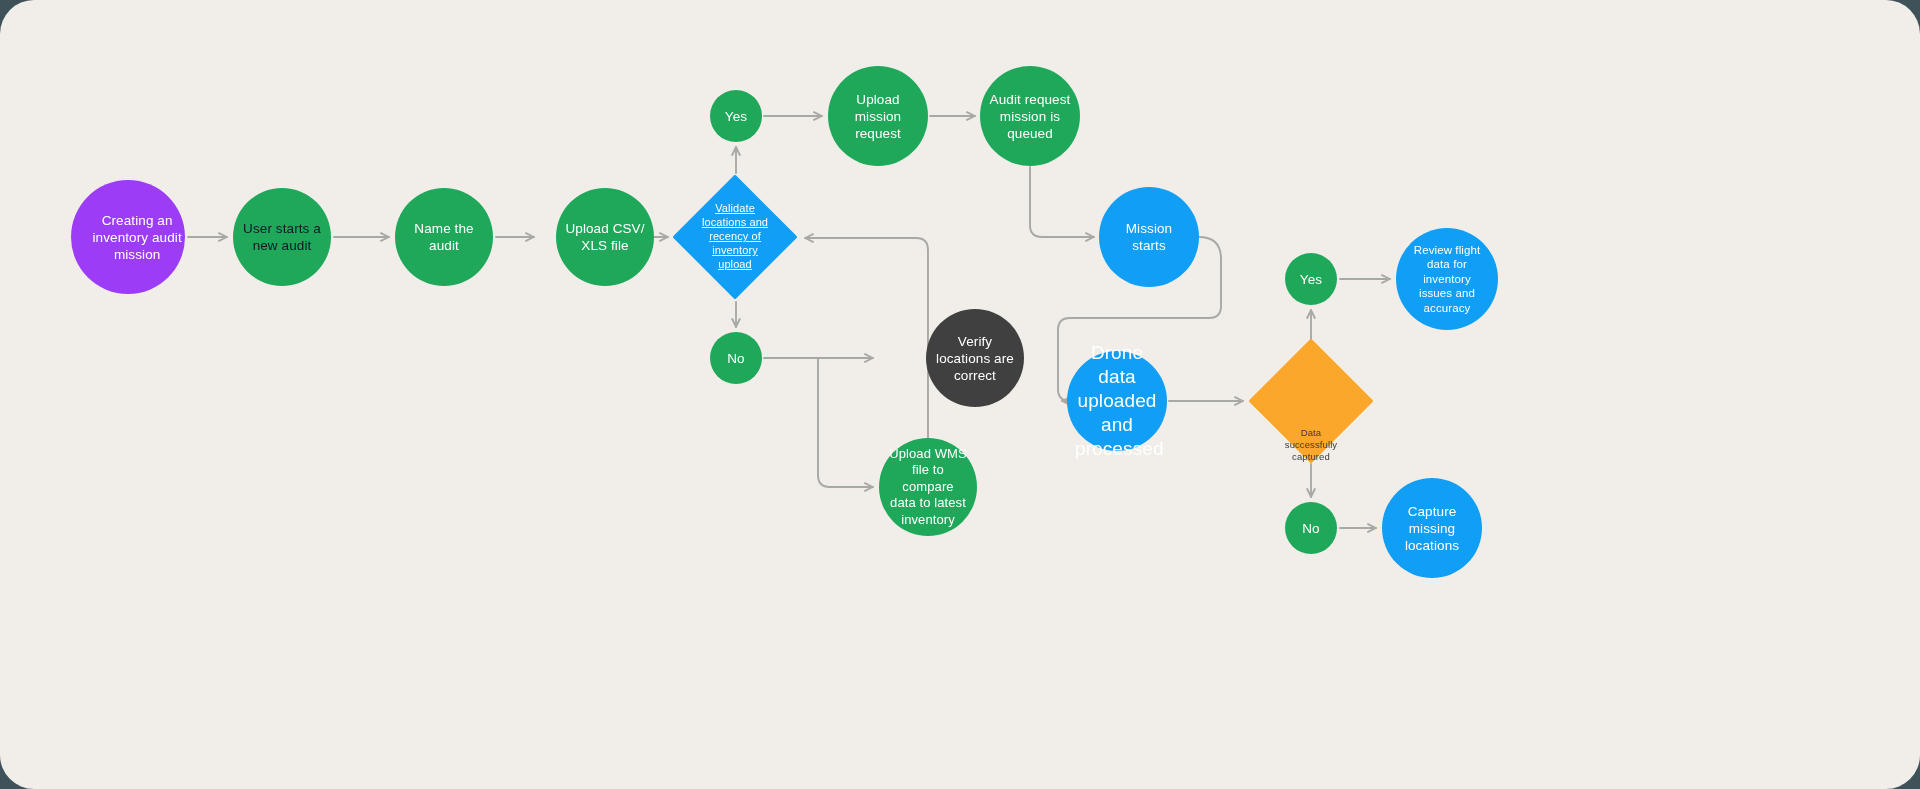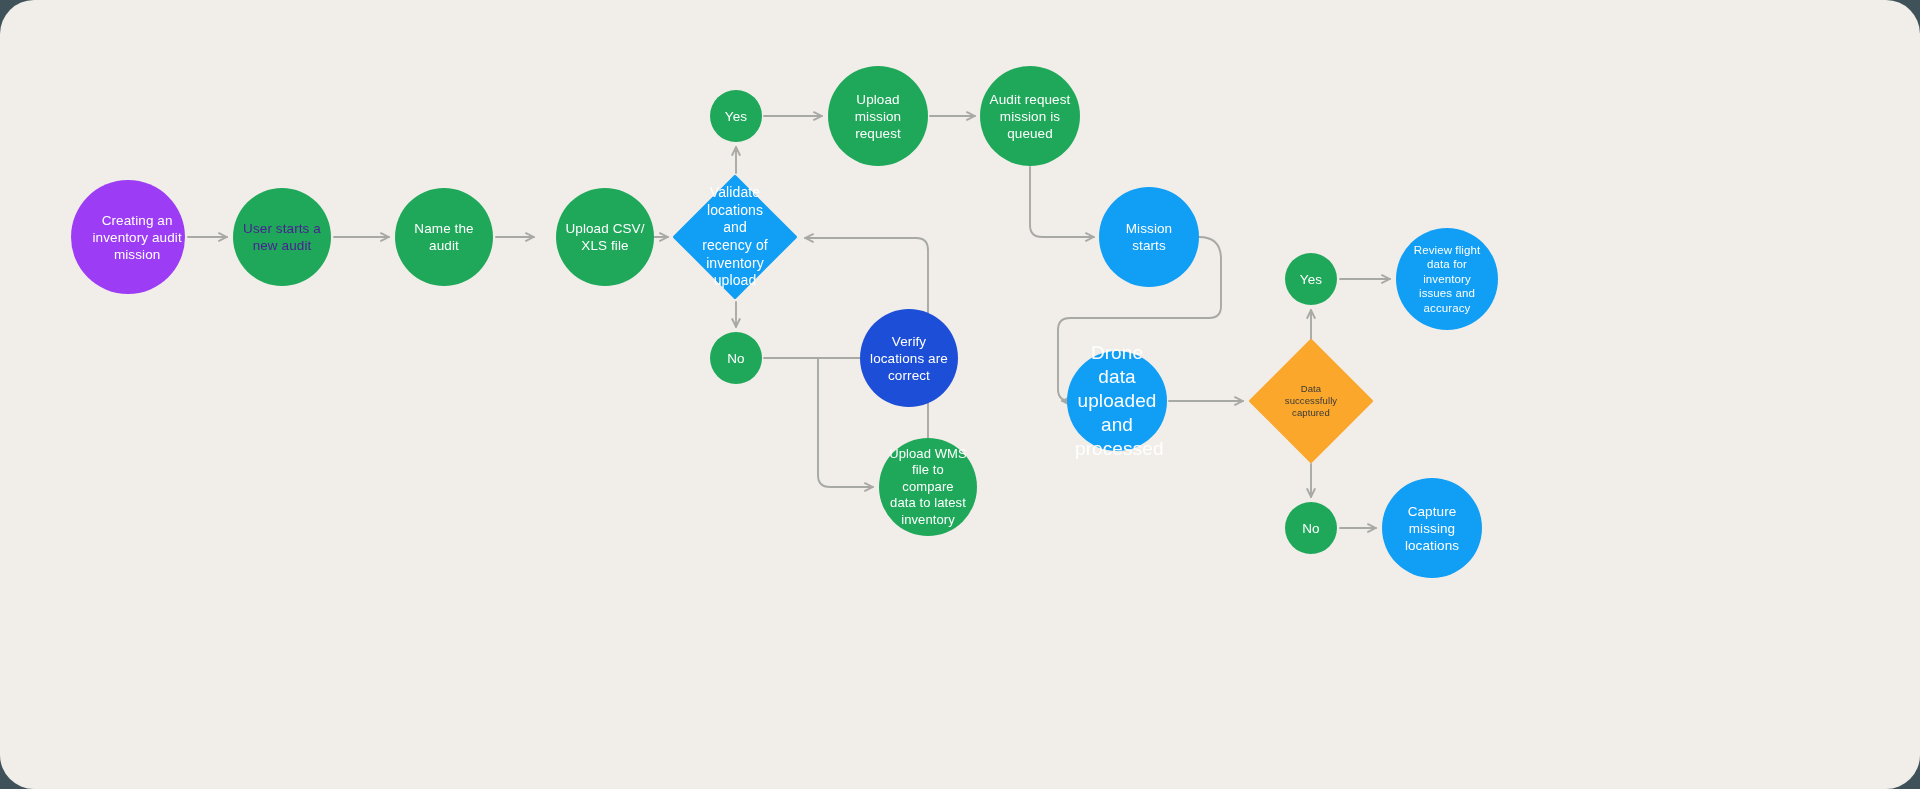--- a/index.html
+++ b/index.html
@@ -110,33 +110,33 @@
       <path d="M1340,279 L1390,279" marker-end="url(#arw)"></path>
 
       <path d="M1340,528 L1376,528" marker-end="url(#arw)"></path>
     </g>
   </svg>
 <div class="node circle" style="left: 71px; top: 180px; width: 114px; height: 114px; font-size: 13.5px; color: rgb(255, 255, 255); background: rgb(157, 60, 245); justify-content: flex-end;">
       <span class="lbl">Creating an
 inventory audit
 mission</span>
     </div>
-    <div class="node circle" style="left: 233px; top: 188px; width: 98px; height: 98px; font-size: 13.5px; color: #4c1d95; background: rgb(31, 168, 90);">
+    <div class="node circle" style="left: 233px; top: 188px; width: 98px; height: 98px; font-size: 13.5px; color: #0f172a; background: rgb(31, 168, 90);">
       <span class="lbl">User starts a
 new audit</span>
     </div>
     <div class="node circle" style="left: 395px; top: 188px; width: 98px; height: 98px; font-size: 13.5px; color: rgb(255, 255, 255); background: rgb(31, 168, 90); justify-content: center;">
       <span class="lbl">Name the
 audit</span>
     </div>
     <div class="node circle" style="left: 556px; top: 188px; width: 98px; height: 98px; font-size: 13.5px; color: rgb(255, 255, 255); background: rgb(31, 168, 90);">
       <span class="lbl">Upload CSV/
 XLS file</span>
     </div>
-    <div class="node diamond" style="left: 673px; top: 175px; width: 124px; height: 124px; font-size: 14px; color: rgb(255, 255, 255);">
+    <div class="node diamond" style="left: 673px; top: 175px; width: 124px; height: 124px; font-size: 11px; color: rgb(255, 255, 255); text-decoration: underline;">
       <svg class="dia-shape" viewBox="0 0 100 100" preserveAspectRatio="none">
         <path d="M50,1 L99,50 L50,99 L1,50 Z" fill="#119ef5" stroke="#119ef5" stroke-width="2" stroke-linejoin="round"></path>
       </svg>
       <span class="lbl">Validate
 locations and
 recency of
 inventory
 upload</span>
     </div>
     <div class="node circle" style="left: 710px; top: 90px; width: 52px; height: 52px; font-size: 13.5px; color: rgb(255, 255, 255); background: rgb(31, 168, 90);">
@@ -148,41 +148,41 @@
     <div class="node circle" style="left: 828px; top: 66px; width: 100px; height: 100px; font-size: 13.5px; color: rgb(255, 255, 255); background: rgb(31, 168, 90);">
       <span class="lbl">Upload
 mission
 request</span>
     </div>
     <div class="node circle" style="left: 980px; top: 66px; width: 100px; height: 100px; font-size: 13.5px; color: rgb(255, 255, 255); background: rgb(31, 168, 90);">
       <span class="lbl">Audit request
 mission is
 queued</span>
     </div>
-    <div class="node circle" style="left: 860px; top: 309px; width: 98px; height: 98px; font-size: 13.5px; color: rgb(255, 255, 255); background: #1d4ed8;">
+    <div class="node circle" style="left: 926px; top: 309px; width: 98px; height: 98px; font-size: 13.5px; color: rgb(255, 255, 255); background: #404040;">
       <span class="lbl">Verify
 locations are
 correct</span>
     </div>
     <div class="node circle" style="left: 879px; top: 438px; width: 98px; height: 98px; font-size: 13px; color: rgb(255, 255, 255); background: rgb(31, 168, 90);">
       <span class="lbl">Upload WMS
 file to compare
 data to latest
 inventory</span>
     </div>
     <div class="node circle" style="left: 1099px; top: 187px; width: 100px; height: 100px; font-size: 13.5px; color: rgb(255, 255, 255); background: rgb(17, 158, 245);">
       <span class="lbl">Mission
 starts</span>
     </div>
     <div class="node circle" style="left: 1067px; top: 351px; width: 100px; height: 100px; font-size: 19px; color: rgb(255, 255, 255); background: rgb(17, 158, 245);">
       <span class="lbl">Drone data
 uploaded and
 processed</span>
     </div>
-    <div class="node diamond" style="left: 1249px; top: 339px; width: 124px; height: 124px; font-size: 9.5px; color: rgb(58, 58, 58);">
+    <div class="node diamond" style="left: 1249px; top: 339px; width: 124px; height: 124px; font-size: 9.5px; color: rgb(58, 58, 58); align-items: flex-end;">
       <svg class="dia-shape" viewBox="0 0 100 100" preserveAspectRatio="none">
         <path d="M50,1 L99,50 L50,99 L1,50 Z" fill="#fba72c" stroke="#fba72c" stroke-width="2" stroke-linejoin="round"></path>
       </svg>
       <span class="lbl">Data
 successfully
 captured</span>
     </div>
     <div class="node circle" style="left: 1285px; top: 253px; width: 52px; height: 52px; font-size: 13.5px; color: rgb(255, 255, 255); background: rgb(31, 168, 90);">
       <span class="lbl">Yes</span>
     </div>

